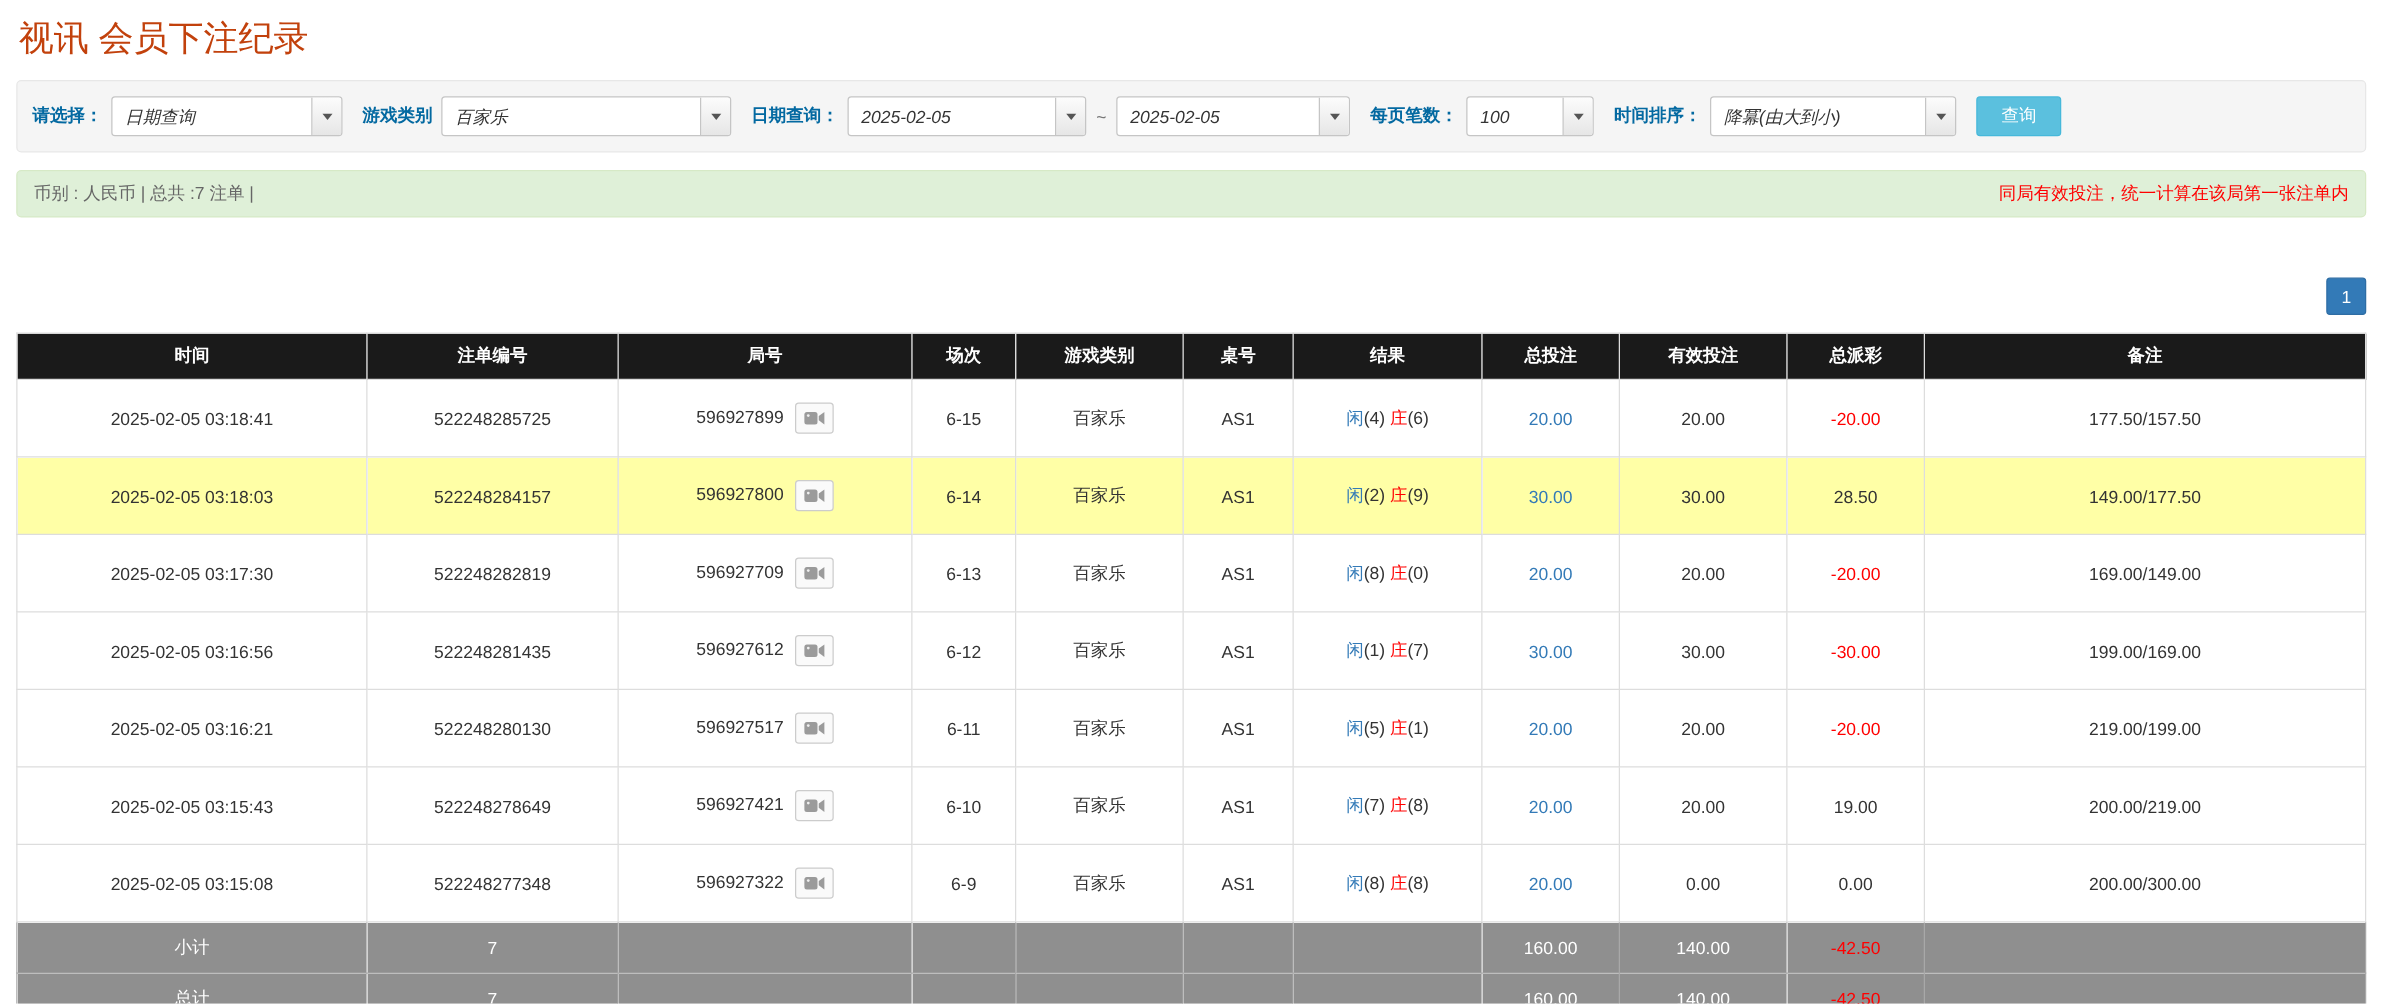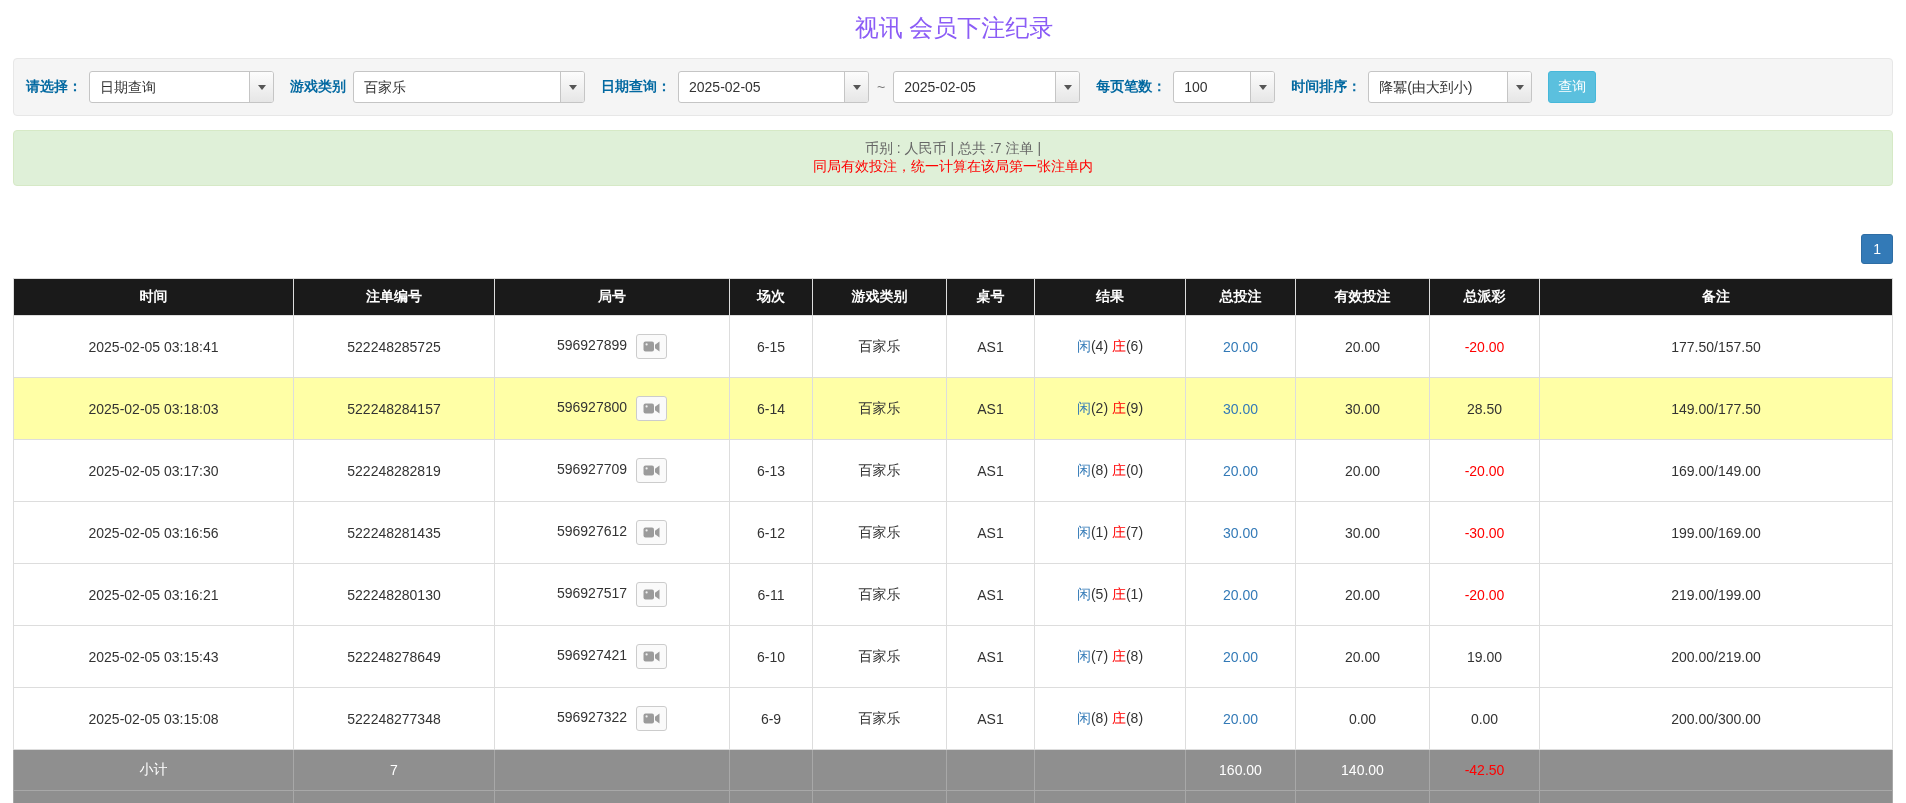--- a/index.html
+++ b/index.html
@@ -3,21 +3,21 @@
 <meta charset="utf-8">
 <style>
   * { box-sizing: border-box; margin: 0; padding: 0; }
   body {
     background: #fff;
     font-family: "Liberation Sans", "DejaVu Sans", sans-serif;
     color: #333;
   }
   .page { width: 1906px; height: 803px; overflow: hidden; padding: 10px 13px 20px; background: #fff; }
 
-  .page-title { font-size: 24px; font-weight: normal; color: #8b5cf6; margin: 2px 0 14px 2px; text-align: center; }
+  .page-title { font-size: 28px; font-weight: normal; color: #c2410c; margin: 2px 0 14px 2px; }
 
   
   .filter-bar {
     background: #f5f5f5;
     border: 1px solid #e7e7e7;
     border-radius: 4px;
     padding: 12px;
     display: flex;
     align-items: center;
   }
@@ -25,48 +25,48 @@
   .filter-label { color: #0369a1; font-size: 14px; font-weight: bold; white-space: nowrap; margin-right: 7px; }
   .combo {
     display: inline-flex;
     align-items: stretch;
     height: 32px;
     background: #fff;
     border: 1px solid #c5c5c5;
     border-radius: 3px;
     overflow: hidden;
     cursor: pointer;
+    font-style: italic;
   }
   .combo-value { flex: 1; padding: 0 10px; line-height: 30px; font-size: 14px; color: #333; text-align: left; white-space: nowrap; overflow: hidden; }
   .combo-arrow {
     width: 24px;
     border-left: 1px solid #c5c5c5;
     background: linear-gradient(#fcfcfc, #e6e6e6);
     display: flex; align-items: center; justify-content: center;
     flex: none;
   }
   .combo-arrow::after { content: ''; border-left: 4px solid transparent; border-right: 4px solid transparent; border-top: 5px solid #555; }
   .tilde { color: #777; font-size: 14px; margin: 0 8px; }
   .search-btn {
-    height: 32px; padding: 0 9px;
+    height: 32px; padding: 0 19px;
     background: #5bc0de; border: 1px solid #46b8da;
     color: #fff; font-size: 14px; border-radius: 3px; cursor: pointer;
     font-family: inherit;
   }
 
   
   .summary-bar {
     margin-top: 14px;
     background: #dff0d8;
     border: 1px solid #d6e9c6;
     border-radius: 4px;
     padding: 9px 13px;
     display: flex; justify-content: space-between; align-items: center;
     font-size: 14px;
-    flex-direction: column;
   }
   .summary-left { color: #666; }
   .summary-right { color: #f00; }
 
   
   .pagination-row { display: flex; justify-content: flex-end; }
   .pagination-top { margin-top: 48px; }
   .page-btn {
     background: #337ab7; border: 1px solid #2e6da4; color: #fff;
     font-size: 14px; padding: 6px 11px; border-radius: 3px; cursor: pointer;
@@ -138,21 +138,21 @@
     <div class="filter-group" data-interactable="false">
       <span class="filter-label" data-interactable="false">每页笔数：</span>
       <div class="combo" style="width:102px" data-interactable="true">
         <span class="combo-value" data-interactable="false">100</span>
         <span class="combo-arrow" data-interactable="true"></span>
       </div>
     </div>
 
     <div class="filter-group" data-interactable="false">
       <span class="filter-label" data-interactable="false">时间排序：</span>
-      <div class="combo" style="width:164px" data-interactable="true">
+      <div class="combo" style="width:197px" data-interactable="true">
         <span class="combo-value" data-interactable="false">降冪(由大到小)</span>
         <span class="combo-arrow" data-interactable="true"></span>
       </div>
     </div>
 
     <button class="search-btn" data-interactable="true">查询</button>
   </div>
 
   <div class="summary-bar" data-interactable="false">
     <span class="summary-left" data-interactable="false">币别 : 人民币 | 总共 :7 注单 |</span>

